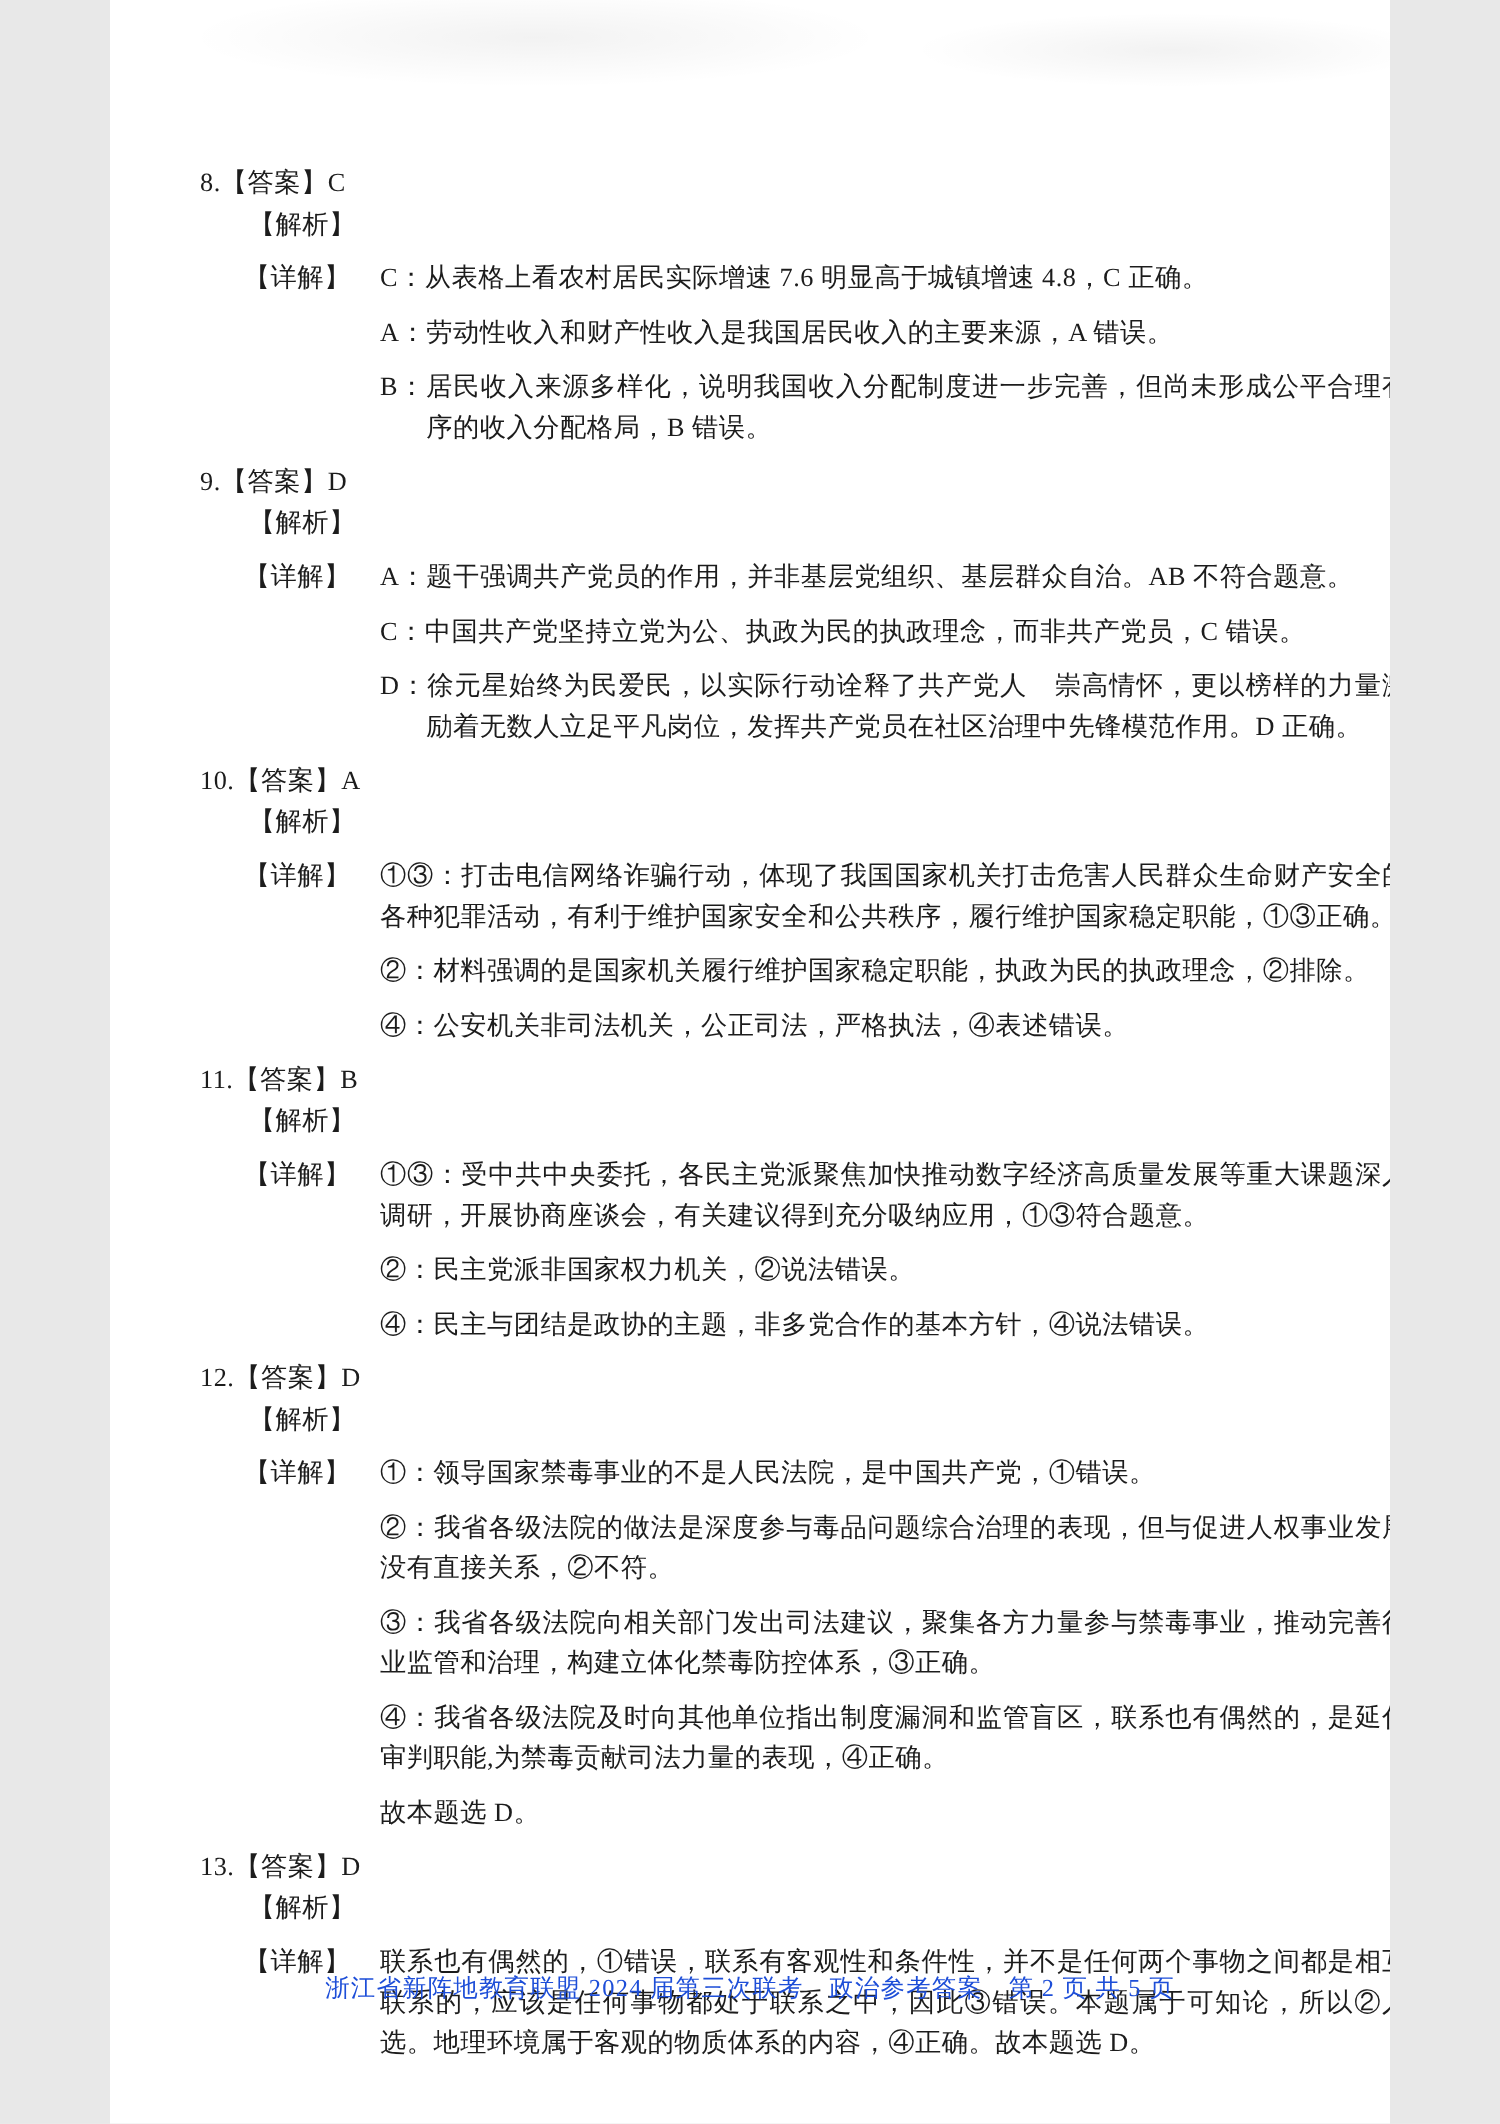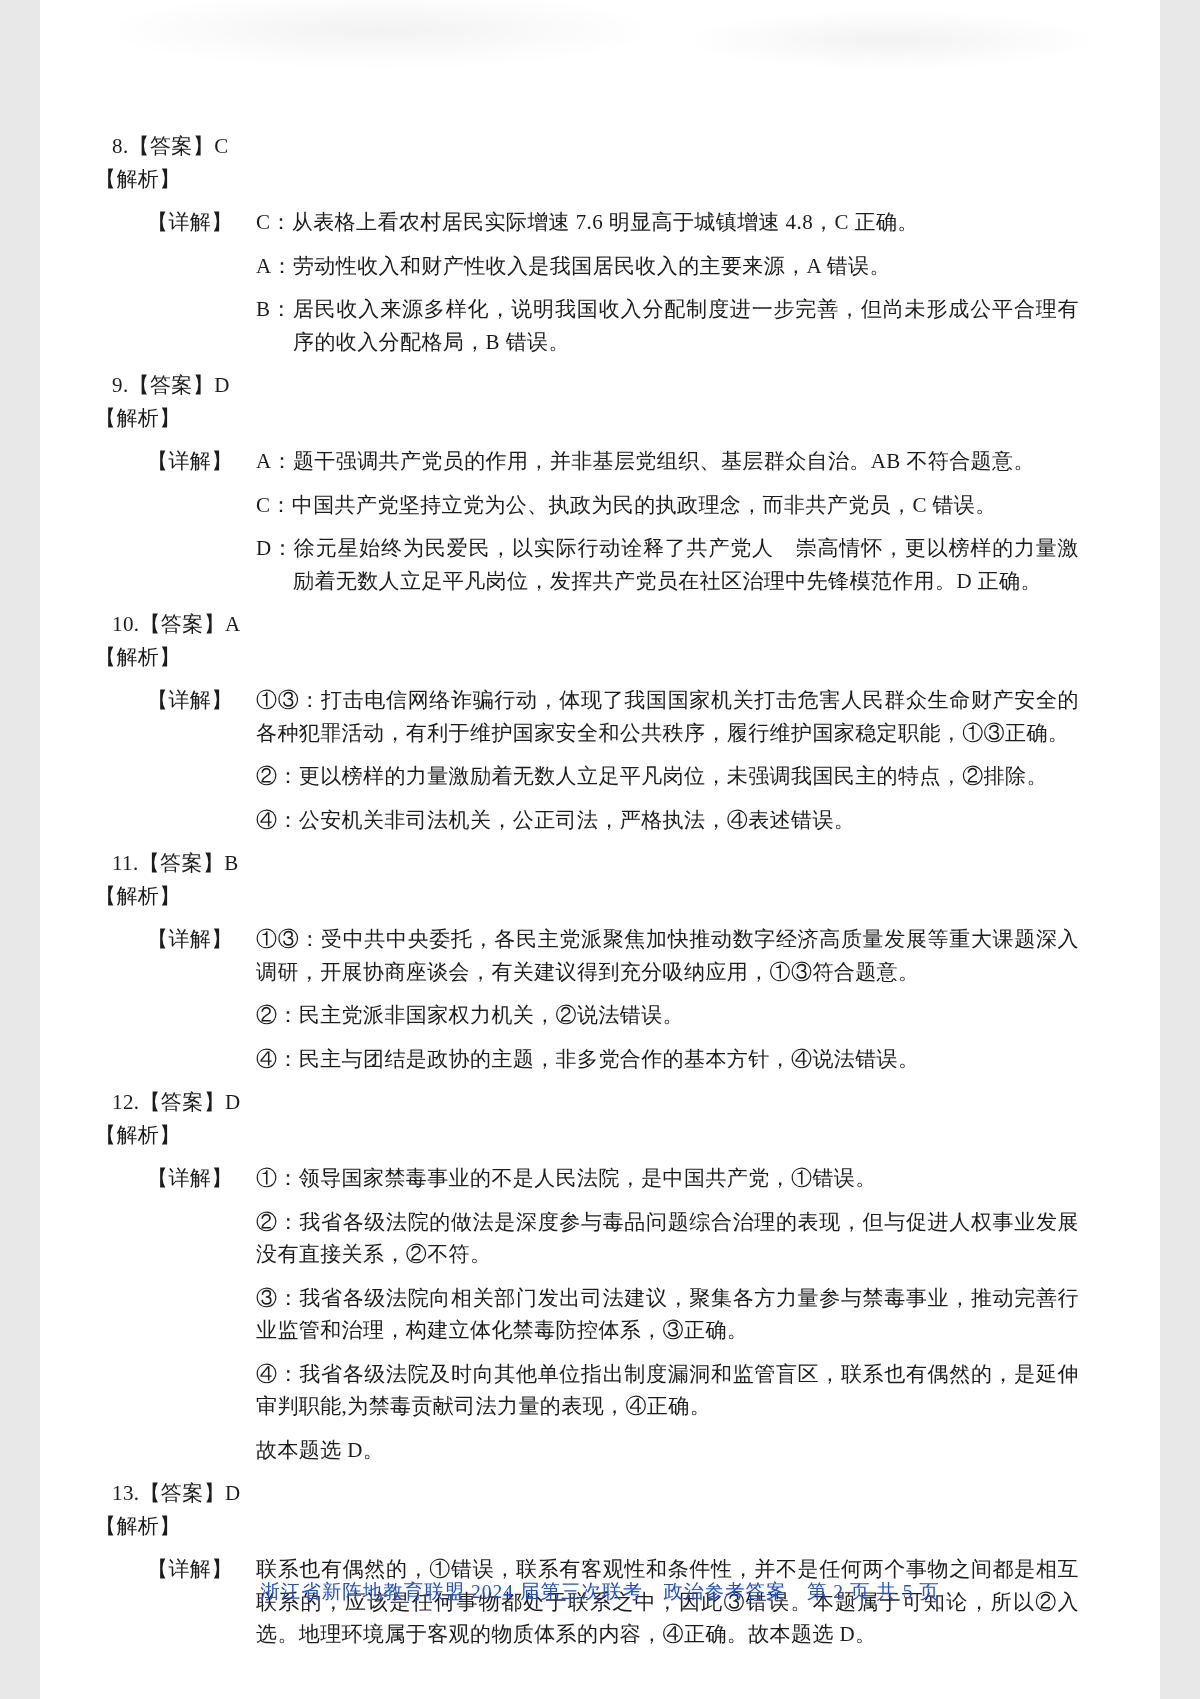--- a/index.html
+++ b/index.html
@@ -1,37 +1,37 @@
 <!DOCTYPE html>
 <html><head>
 <meta charset="utf-8">
 <style>
   html,body { margin:0; padding:0; background:#e8e8e8; }
   .page {
     position:relative;
-    width:1120px; height:1699px;
+    width:1024px; height:1699px;
     margin:0 auto;
     background:#ffffff;
     color:#1c1c1c;
     font-family:"Liberation Serif","DejaVu Serif",serif;
     font-size:21px;
     line-height:32.5px;
     letter-spacing:0.4px;
     overflow:hidden;
   }
   .scan-artifact {
     position:absolute; pointer-events:none;
     background:radial-gradient(ellipse at center, rgba(0,0,0,0.05), rgba(0,0,0,0) 70%);
   }
   .artifact-1 { left:60px; top:-10px; width:560px; height:80px; }
   .artifact-2 { left:640px; top:10px; width:420px; height:60px; }
   .content { position:absolute; top:130px; left:0; right:0; }
   .line { white-space:nowrap; }
   .answer-line { padding-left:72px; }
-  .analysis-line { padding-left:55px; }
+  .analysis-line { padding-left:111px; }
   .detail-block { position:relative; margin-left:205px; width:845px; }
   .detail-label { position:absolute; left:-98px; top:0; white-space:nowrap; }
   .para { margin:11px; text-align:justify; }
   .para.hang { padding-left:37px; text-indent:-37px; }
   .footer {
     position:absolute; left:0; right:0; top:1576px;
     text-align:center;
     font-size:19.5px;
     letter-spacing:1px;
     color:#1d4ed8;
@@ -83,21 +83,21 @@
     <div class="line answer-line">
       <span>10.</span><span>【答案】</span><span>A</span>
     </div>
     <div class="line analysis-line">
       <span>【解析】</span>
     </div>
     <div class="detail-block">
       <span class="detail-label">【详解】</span>
       <div>
             <p class="para"><span>①③：</span><span>打击电信网络诈骗行动，体现了我国国家机关打击危害人民群众生命财产安全的各种犯罪活动，有利于维护国家安全和公共秩序，履行维护国家稳定职能，①③正确。</span></p>
-            <p class="para"><span>②：</span><span>更以榜样的力量激励着无数人立足平凡岗位，未强调我国民主的特点，②排除。</span></p>
+            <p class="para"><span>②：</span><span>材料强调的是国家机关履行维护国家稳定职能，执政为民的执政理念，②排除。</span></p>
             <p class="para"><span>④：</span><span>公安机关非司法机关，公正司法，严格执法，④表述错误。</span></p>
           </div>
     </div>
   </section>
 
   <section class="question">
     <div class="line answer-line">
       <span>11.</span><span>【答案】</span><span>B</span>
     </div>
     <div class="line analysis-line">

